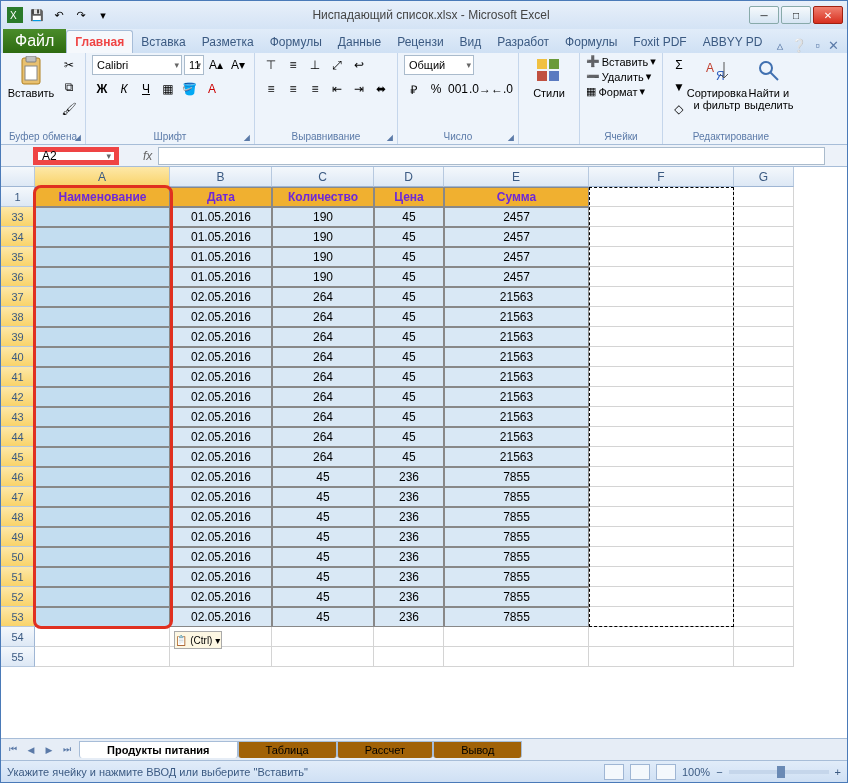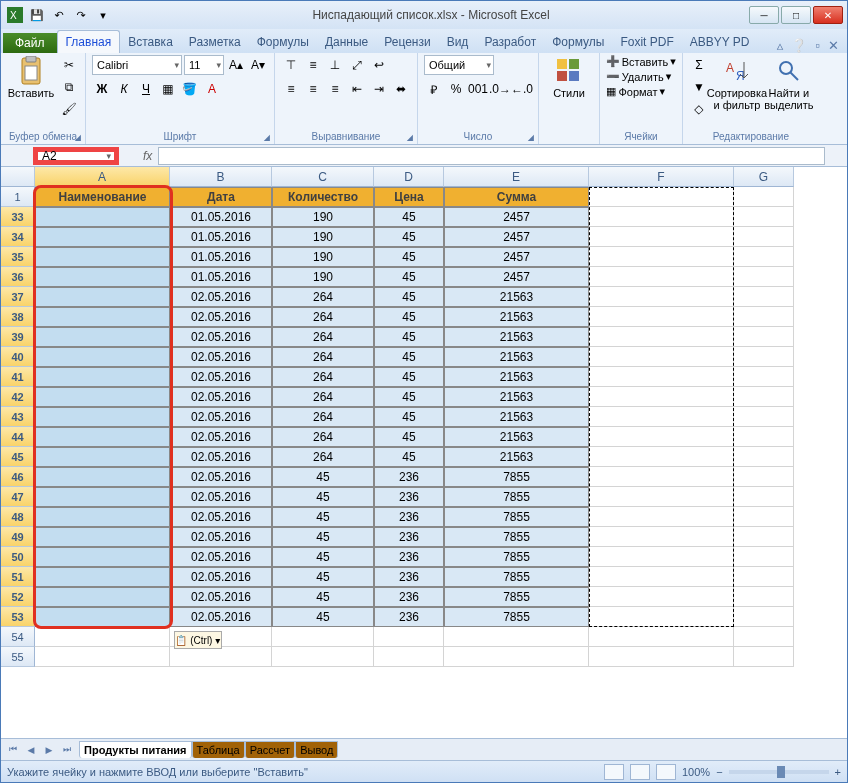--- a/index.html
+++ b/index.html
@@ -10,23 +10,23 @@
 .titlebar { height: 28px; background: linear-gradient(#e8f0fa, #d4e3f5); display: flex; align-items: center; padding: 0 4px; font-size: 12px; }
 .titlebar .qat { display:flex; gap:2px; align-items:center; }
 .titlebar .qat-btn { width: 20px; height:20px; display:flex;align-items:center;justify-content:center; font-size:11px; }
 .titlebar .title { flex:1; text-align:center; color:#444; }
 .titlebar .winbtns { display:flex; gap:2px; }
 .titlebar .winbtn { width:30px; height:18px; border:1px solid #8aa; background:linear-gradient(#f5f9fc,#d6e5f3); display:flex;align-items:center;justify-content:center; font-size:10px; border-radius:2px; }
 .titlebar .winbtn.close { background:linear-gradient(#f08070,#d83020); color:#fff; border-color:#a02010; }
 
 
 .ribbon-tabs { height:24px; background:linear-gradient(#e1ecf9,#cfe0f4); display:flex; align-items:flex-end; font-size:12px; padding-left:2px; }
-.ribbon-tabs .file { background:linear-gradient(#4a8c2a,#2d6a10); color:#fff; padding:3px 12px; font-size:12px; cursor:pointer; }
+.ribbon-tabs .file { background:linear-gradient(#4a8c2a,#2d6a10); color:#fff; padding:3px 12px; font-size:16px; cursor:pointer; }
 .ribbon-tabs .tab { padding:4px 8px; color:#3b5a82; cursor:pointer; }
-.ribbon-tabs .tab.active { background:#f5f8fc; border:1px solid #a7bdd8; border-bottom:none; border-radius:3px 3px 0 0; color:#1d4ed8; font-weight:normal; }
+.ribbon-tabs .tab.active { background:#f5f8fc; border:1px solid #a7bdd8; border-bottom:none; border-radius:3px 3px 0 0; color:#ef4444; font-weight:bold; }
 .ribbon-tabs .right { margin-left:auto; display:flex; gap:8px; padding-right:8px; align-items:center; color:#5b7aa8; font-size:13px; }
 
 
 .ribbon { height:92px; background:#eef4fb; border-bottom:1px solid #a7bdd8; display:flex; font-size:11px; }
 .group { border-right:1px solid #c5d6eb; padding:2px 6px 0 6px; display:flex; flex-direction:column; }
 .group .grow { flex:1; display:flex; gap:4px; align-items:flex-start; }
 .group .gname { text-align:center; font-size:10px; color:#5b7aa8; padding:2px 0; position:relative; white-space:nowrap; }
 .group .gname .launcher { position:absolute; right:-2px; bottom:2px; font-size:8px; color:#5b7aa8; }
 .bigbtn { display:flex; flex-direction:column; align-items:center; justify-content:center; width:48px; cursor:pointer; }
 .bigbtn .ico { width:32px; height:32px; display:flex; align-items:center; justify-content:center; }
@@ -43,39 +43,39 @@
 .namebox::after{content:"▾"; position:absolute; right:3px; font-size:9px; color:#666;}
 .fxlabel { font-style:italic; color:#666; margin:0 6px; }
 .fxinput { flex:1; border:1px solid #abc; background:#fff; height:18px; margin-right:22px; }
 
 
 .gridwrap { flex:1; overflow:hidden; position:relative; background:#fff; }
 .grid { display:grid; grid-template-columns: 34px 135px 102px 102px 70px 145px 145px 60px; font-size:12px; }
 .colhdr { background:linear-gradient(#f4f8fc,#dde8f5); border-right:1px solid #b7c9df; border-bottom:1px solid #9fb6d4; height:20px; display:flex; align-items:center; justify-content:center; color:#3b5a82; }
 .colhdr.sel { background:linear-gradient(#fde8a8,#f9d36a); }
 .rowhdr { background:linear-gradient(#f4f8fc,#dde8f5); border-right:1px solid #9fb6d4; border-bottom:1px solid #b7c9df; display:flex; align-items:center; justify-content:center; color:#3b5a82; font-size:11px; height:20px; }
-.rowhdr.sel { background:linear-gradient(#fde8a8,#f9d36a);font-weight:bold; }
+.rowhdr.sel { background:linear-gradient(#fde8a8,#f9d36a); }
 .cell { border-right:1px solid #d4d4d4; border-bottom:1px solid #d4d4d4; height:20px; padding:0 4px; display:flex; align-items:center; overflow:hidden; white-space:nowrap; }
-.cell.th { background:#f0b030; color:#404040; font-weight:bold; justify-content:center; border:1px solid #888;text-align:center; }
+.cell.th { background:#f0b030; color:#6d28d9; font-weight:bold; justify-content:center; border:1px solid #888;text-align:center; }
 .cell.data { background:#d9e8f5; border:1px solid #888; justify-content:center; }
 .cell.empty { }
 .cell.selcol { background:#c3ddf0; border:1px solid #888; }
 .paste-smart { position:absolute; left:173px; top:464px; width:48px; height:18px; border:1px solid #aaa; background:#fdf7e3; font-size:10px; display:flex; align-items:center; justify-content:center; gap:2px; }
 
 
 .redbox { position:absolute; border:3px solid #e03020; border-radius:8px; pointer-events:none; }
 
 
 .ants { position:absolute; border:1.5px dashed #000; pointer-events:none; }
 
 
 .sheetbar { height:22px; background:#e6edf6; border-top:1px solid #a7bdd8; display:flex; align-items:center; font-size:11px; }
 .sheetbar .nav { display:flex; gap:2px; padding:0 4px; }
 .sheetbar .navbtn { width:16px; height:16px; display:flex;align-items:center;justify-content:center; color:#5b7aa8; font-size:9px; cursor:pointer; }
-.sheetbar .stab { padding:2px 4px; background:#fff; border:1px solid #a7bdd8; border-bottom:none; cursor:pointer; border-radius:0 0 3px 3px; }
+.sheetbar .stab { padding:2px 27px; background:#fff; border:1px solid #a7bdd8; border-bottom:none; cursor:pointer; border-radius:0 0 3px 3px; }
 .sheetbar .stab.active { background:#fff; font-weight:bold; }
 .sheetbar .stab.inactive { background:#a16207; }
 
 
 .status { height:22px; background:linear-gradient(#e1ecf9,#cfe0f4); border-top:1px solid #a7bdd8; display:flex; align-items:center; font-size:11px; padding:0 6px; color:#3b5a82; }
 .status .right { margin-left:auto; display:flex; align-items:center; gap:6px; }
 .viewbtn { width:20px; height:16px; border:1px solid #9fb6d4; background:#f4f8fc; }
 .zoom-slider { width:100px; height:4px; background:#c5d6eb; position:relative; }
 .zoom-slider .thumb{ position:absolute; left:48px; top:-4px; width:8px; height:12px; background:#6a8ab5; }
 
@@ -149,21 +149,21 @@
           <div class="smbtn">🖌</div>
         </div>
       </div>
       <div class="gname"><span>Буфер обмена</span><span class="launcher">◢</span></div>
     </div>
 
     <div class="group">
       <div class="grow" style="flex-direction:column;gap:4px;">
         <div class="fontrow">
           <div class="combo" style="width:90px">Calibri</div>
-          <div class="combo" style="width:40px">11</div>
+          <div class="combo" style="width:20px">11</div>
           <div class="smbtn">A▴</div>
           <div class="smbtn">A▾</div>
         </div>
         <div class="fontrow">
           <div class="smbtn">
               <b>Ж</b>
             </div>
           <div class="smbtn">
               <i>К</i>
             </div>

